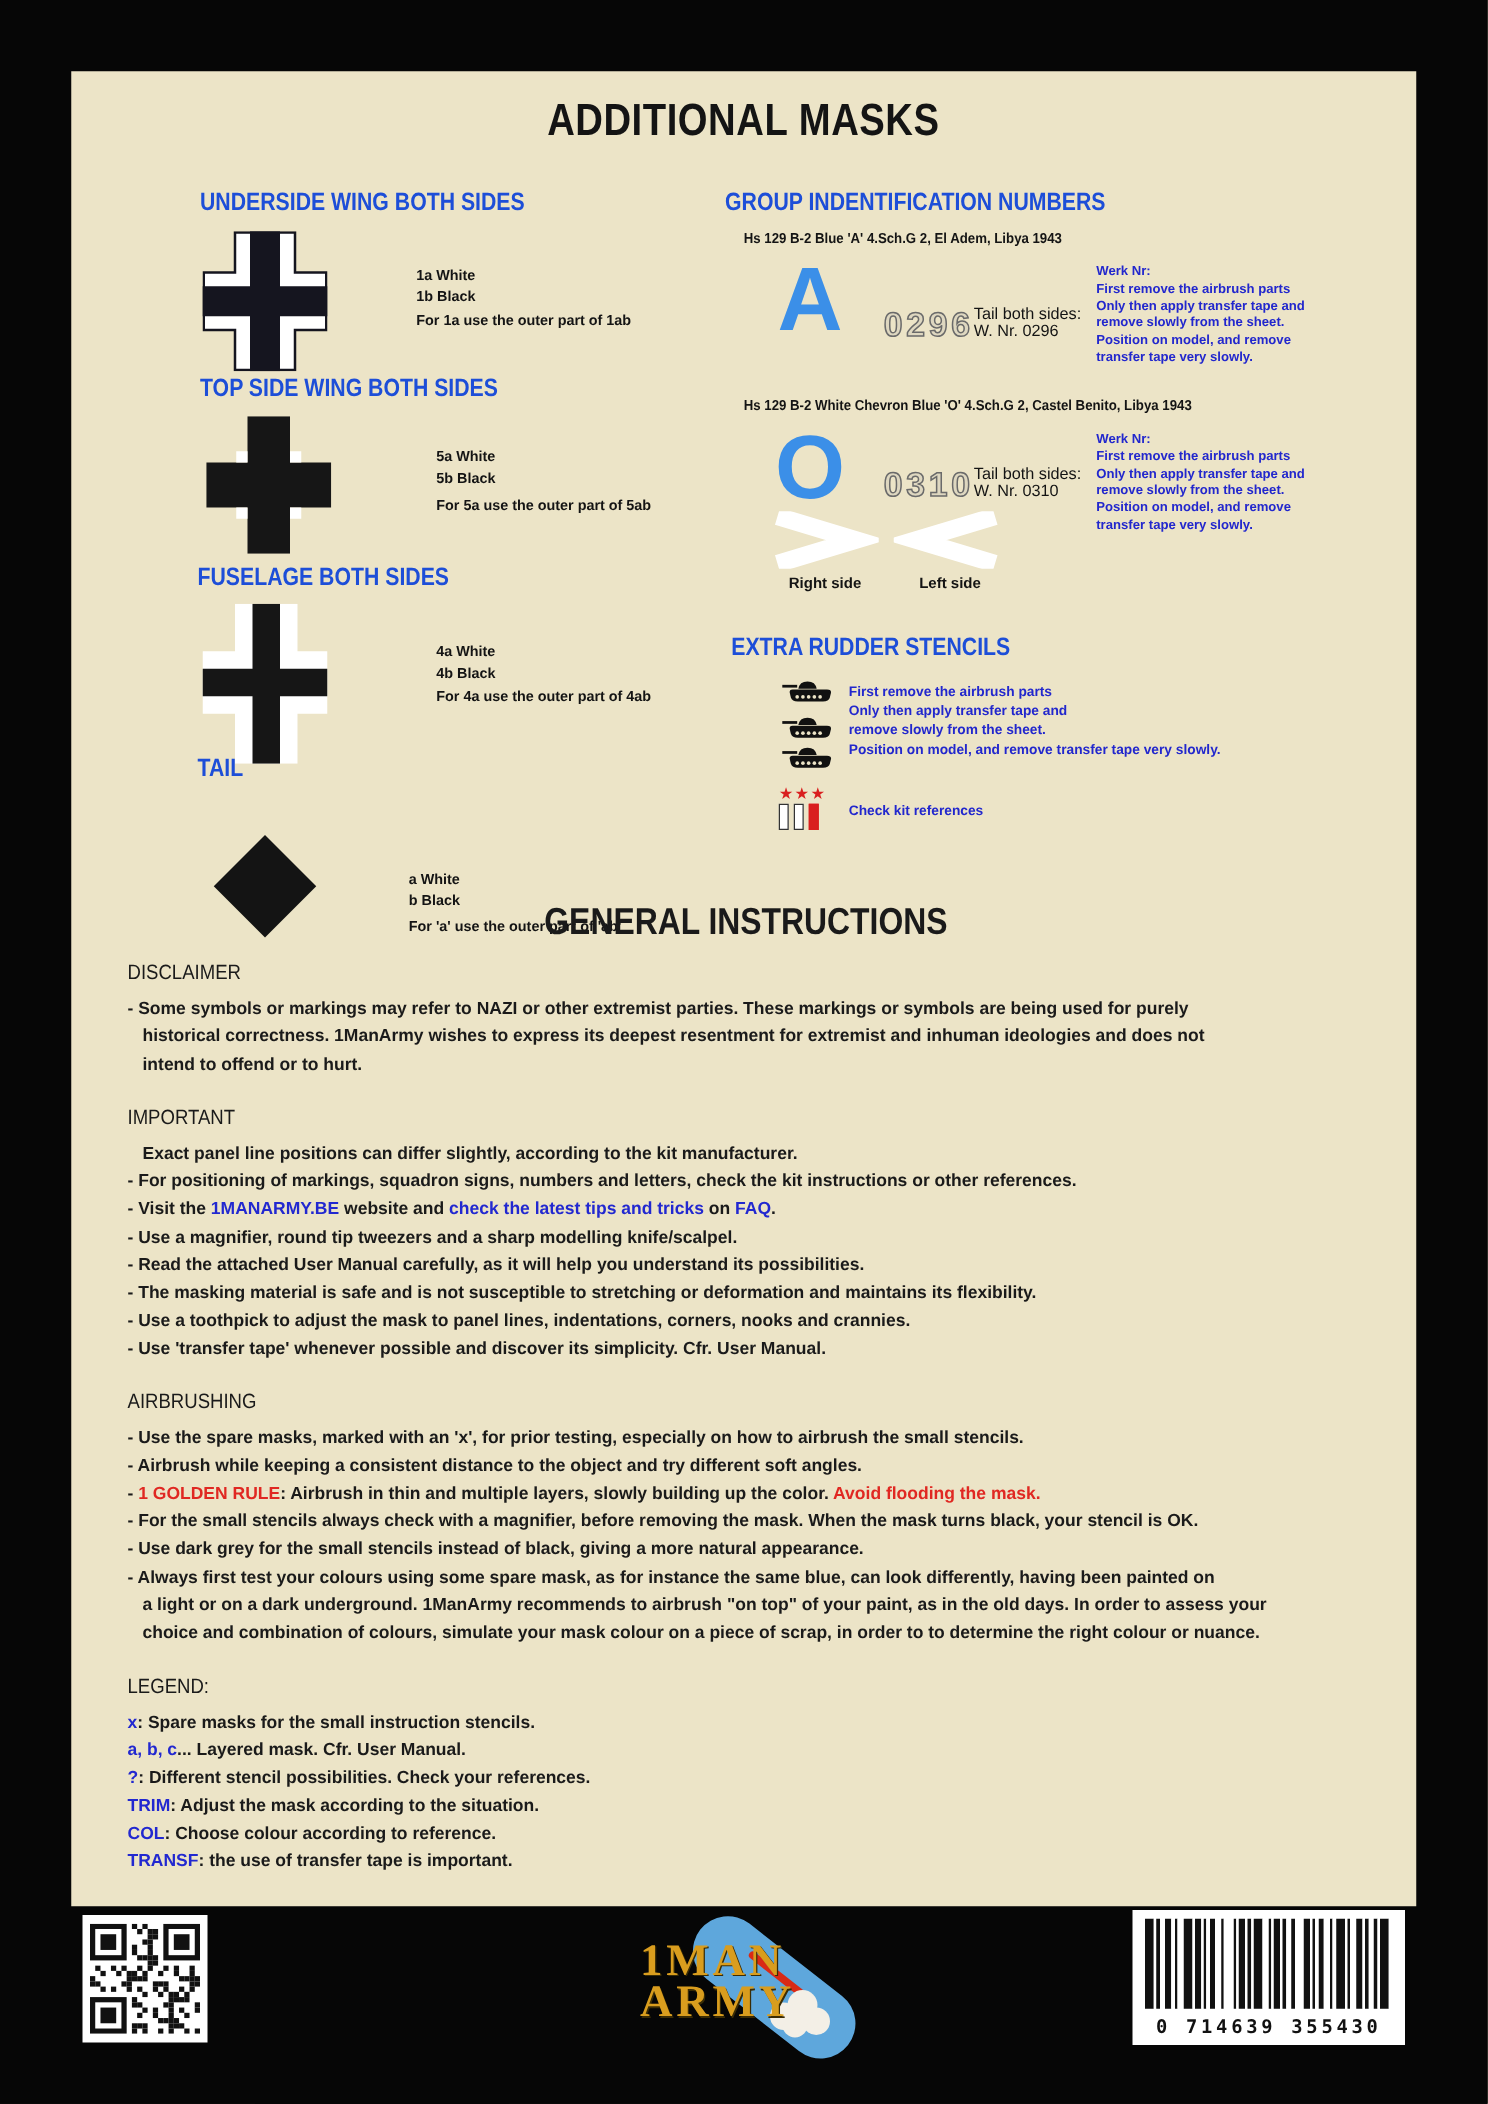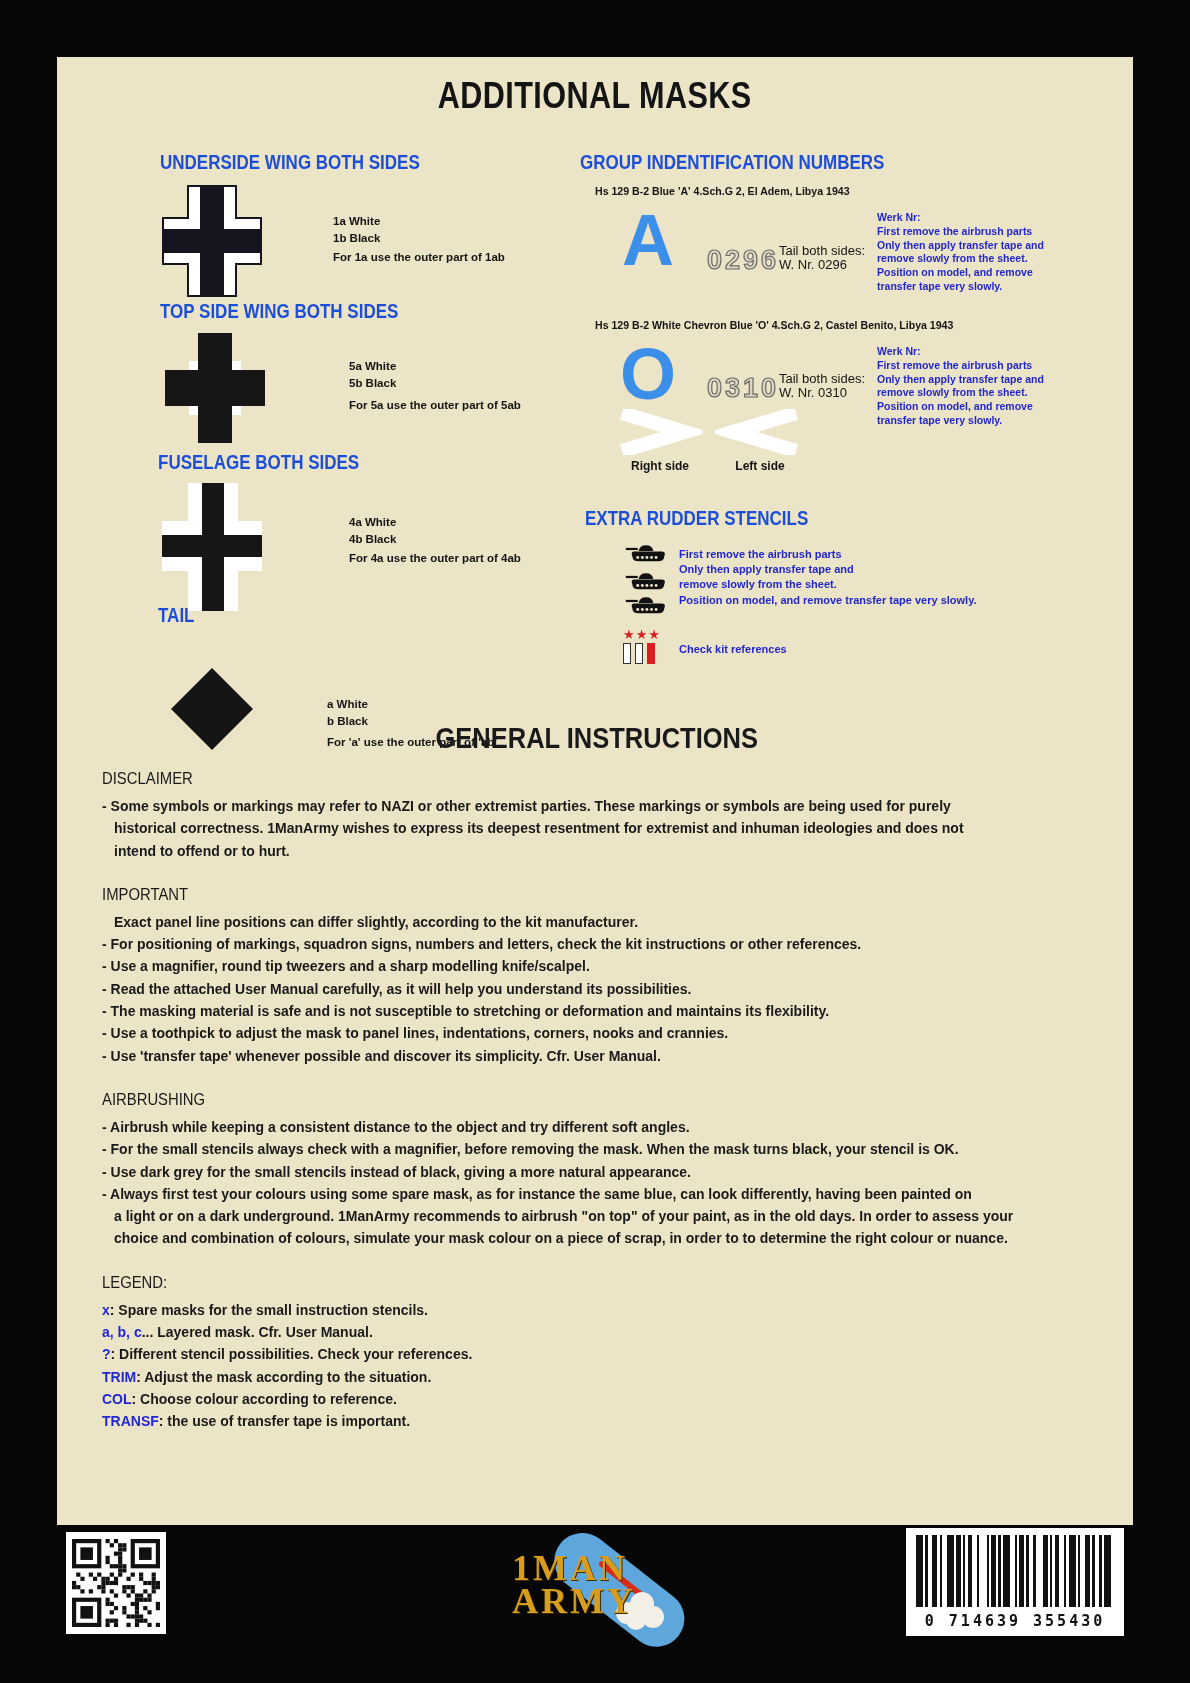--- a/index.html
+++ b/index.html
@@ -193,29 +193,32 @@
           <div class="isection">
             <h3><span>DISCLAIMER</span></h3>
             <div class="line"><span>- Some symbols or markings may refer to NAZI or other extremist parties. These markings or symbols are being used for purely</span></div>
             <div class="line indent"><span>historical correctness. 1ManArmy wishes to express its deepest resentment for extremist and inhuman ideologies and does not</span></div>
             <div class="line indent"><span>intend to offend or to hurt.</span></div>
           </div>
           <div class="isection">
             <h3><span>IMPORTANT</span></h3>
             <div class="line indent"><span>Exact panel line positions can differ slightly, according to the kit manufacturer.</span></div>
             <div class="line"><span>- For positioning of markings, squadron signs, numbers and letters, check the kit instructions or other references.</span></div>
+            <div class="line"><span>- Visit the </span><span class="seg-blue">1MANARMY.BE</span><span> website and </span><span class="seg-blue">check the latest tips and tricks</span><span> on </span><span class="seg-blue">FAQ</span><span>.</span></div>
             <div class="line"><span>- Use a magnifier, round tip tweezers and a sharp modelling knife/scalpel.</span></div>
             <div class="line"><span>- Read the attached User Manual carefully, as it will help you understand its possibilities.</span></div>
             <div class="line"><span>- The masking material is safe and is not susceptible to stretching or deformation and maintains its flexibility.</span></div>
             <div class="line"><span>- Use a toothpick to adjust the mask to panel lines, indentations, corners, nooks and crannies.</span></div>
             <div class="line"><span>- Use 'transfer tape' whenever possible and discover its simplicity. Cfr. User Manual.</span></div>
           </div>
           <div class="isection">
             <h3><span>AIRBRUSHING</span></h3>
+            <div class="line"><span>- Use the spare masks, marked with an 'x', for prior testing, especially on how to airbrush the small stencils.</span></div>
             <div class="line"><span>- Airbrush while keeping a consistent distance to the object and try different soft angles.</span></div>
+            <div class="line"><span>- </span><span class="seg-red">1 GOLDEN RULE</span><span>: Airbrush in thin and multiple layers, slowly building up the color. </span><span class="seg-red">Avoid flooding the mask.</span></div>
             <div class="line"><span>- For the small stencils always check with a magnifier, before removing the mask. When the mask turns black, your stencil is OK.</span></div>
             <div class="line"><span>- Use dark grey for the small stencils instead of black, giving a more natural appearance.</span></div>
             <div class="line"><span>- Always first test your colours using some spare mask, as for instance the same blue, can look differently, having been painted on</span></div>
             <div class="line indent"><span>a light or on a dark underground. 1ManArmy recommends to airbrush "on top" of your paint, as in the old days. In order to assess your</span></div>
             <div class="line indent"><span>choice and combination of colours, simulate your mask colour on a piece of scrap, in order to to determine the right colour or nuance.</span></div>
           </div>
           <div class="isection">
             <h3><span>LEGEND:</span></h3>
             <div class="line"><span class="seg-blue">x</span><span>: Spare masks for the small instruction stencils.</span></div>
             <div class="line"><span class="seg-blue">a, b, c</span><span>... Layered mask. Cfr. User Manual.</span></div>

